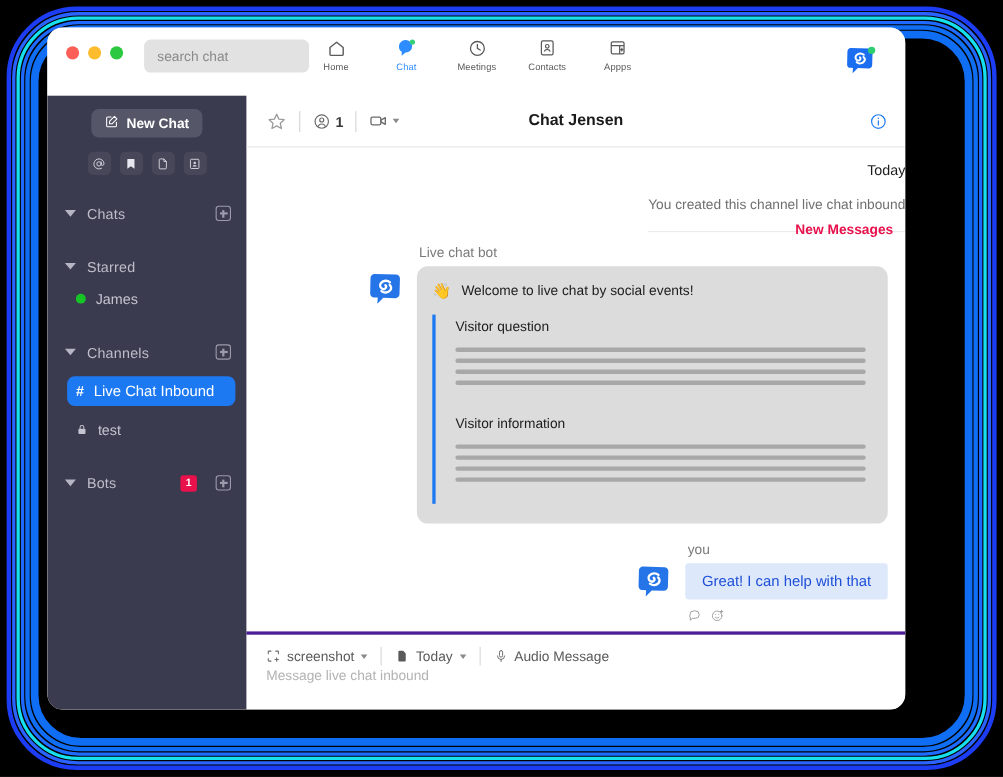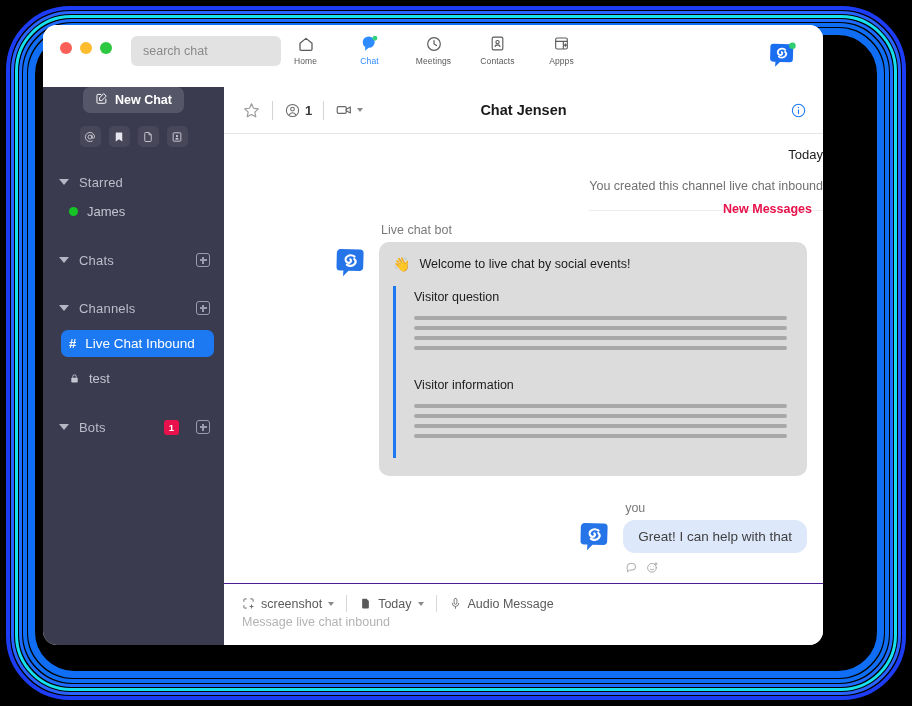--- a/index.html
+++ b/index.html
@@ -115,20 +115,21 @@
   }
 
   
   #window-body { flex: 1; display: flex; min-height: 0; }
 
   
   #sidebar {
     width: 181px;
     min-width: 181px;
     background: #3b3b4f;
+    padding-top: 12px;
     display: flex;
     flex-direction: column;
     position: relative;
   }
   #new-chat-button {
     align-self: center;
     background: #565669;
     color: #ffffff;
     border: none;
     border-radius: 7px;
@@ -335,33 +336,33 @@
     font-size: 12.5px;
     color: #1c1c1c;
     margin-bottom: 12px;
   }
   .skeleton-lines { display: flex; flex-direction: column; gap: 6px; margin-bottom: 28px; }
   .skeleton-lines:last-child { margin-bottom: 0; }
   .sk-line { height: 4px; background: #a8a8a8; border-radius: 2px; }
 
   .bubble-you {
     background: #dde8fa;
-    border-radius: 12px;
+    border-radius: 3px;
     padding: 9px 15px;
     font-size: 13.5px;
-    color: #404040;
+    color: #1d4ed8;
     display: inline-block;
   }
   .msg-actions { display: flex; gap: 8px; margin-left: 48px; margin-top: 7px; }
   .action-icon { cursor: pointer; display: flex; }
 
   
   #composer {
-    border-top: 1px solid #4c1d95;
-    padding: 11px 18px 14px 18px;
+    border-top: 3px solid #4c1d95;
+    padding: 11px 18px 22px 18px;
     min-height: 62px;
   }
   #composer-toolbar { display: flex; align-items: center; gap: 12px; }
   .tool-btn {
     display: flex;
     align-items: center;
     gap: 6px;
     font-size: 12.5px;
     color: #5a5a5a;
     cursor: pointer;
@@ -505,33 +506,33 @@
             <rect x="4.3" y="3.6" width="15.4" height="16.8" rx="1.6"></rect>
             <circle cx="12" cy="10.2" r="2.2" fill="#d8d8e2" stroke="none"></circle>
             <path d="M8.3 16.8 a3.9 3.9 0 0 1 7.4 0" fill="#d8d8e2" stroke="none"></path>
           </svg>
         </div>
       </div>
 
       <div class="side-section">
         <div class="side-header">
           <span class="caret"></span>
+          <span class="side-header-label">Chats</span>
+          <span class="plus-box"></span>
+        </div>
+      </div>
+
+      <div class="side-section">
+        <div class="side-header">
+          <span class="caret"></span>
           <span class="side-header-label">Starred</span>
         </div>
         <div class="side-item">
           <span class="dot-online"></span>
           <span class="side-item-label">James</span>
-        </div>
-      </div>
-
-      <div class="side-section">
-        <div class="side-header">
-          <span class="caret"></span>
-          <span class="side-header-label">Chats</span>
-          <span class="plus-box"></span>
         </div>
       </div>
 
       <div class="side-section">
         <div class="side-header">
           <span class="caret"></span>
           <span class="side-header-label">Channels</span>
           <span class="plus-box"></span>
         </div>
 
@@ -645,21 +646,21 @@
                   <div class="sk-line" style="width:99%"></div>
                   <div class="sk-line" style="width:99%"></div>
                   <div class="sk-line" style="width:99%"></div>
                   <div class="sk-line" style="width:99%"></div>
                 </div>
               </div>
             </div>
           </div>
         </div>
 
-        <div class="msg-group" style="padding-top:25px;">
+        <div class="msg-group" style="padding-top:17px;">
           <div class="msg-author">you</div>
           <div class="msg-row">
             <span class="avatar" style="margin-top:0;">
               <svg width="34" height="34" viewBox="0 0 32 32">
                 <path d="M3.6 6.4 A3.4 3.4 0 0 1 7.1 2.9 L25.4 3.4 A3.4 3.4 0 0 1 28.8 6.9 L28.4 20.2 A3.4 3.4 0 0 1 24.8 23.6 L14.6 23.3 L9.4 28.4 L9.8 23.1 L6.7 23 A3.4 3.4 0 0 1 3.3 19.5 Z" fill="#2575e8"></path>
                 <path d="M20.3 10 a5.4 5.4 0 0 0 -7.7 .6 a3.3 3.3 0 0 0 .5 4.6 a2.5 2.5 0 0 0 3.5 -.4 a1.7 1.7 0 0 0 -.3 -2.3" fill="none" stroke="#ffffff" stroke-width="2" stroke-linecap="round"></path>
                 <path d="M13 17.5 a5.3 5.3 0 0 0 7.6 -.8 a3.3 3.3 0 0 0 -.6 -4.5" fill="none" stroke="#ffffff" stroke-width="2" stroke-linecap="round"></path>
               </svg>
             </span>
             <div class="bubble-you">Great! I can help with that</div>

